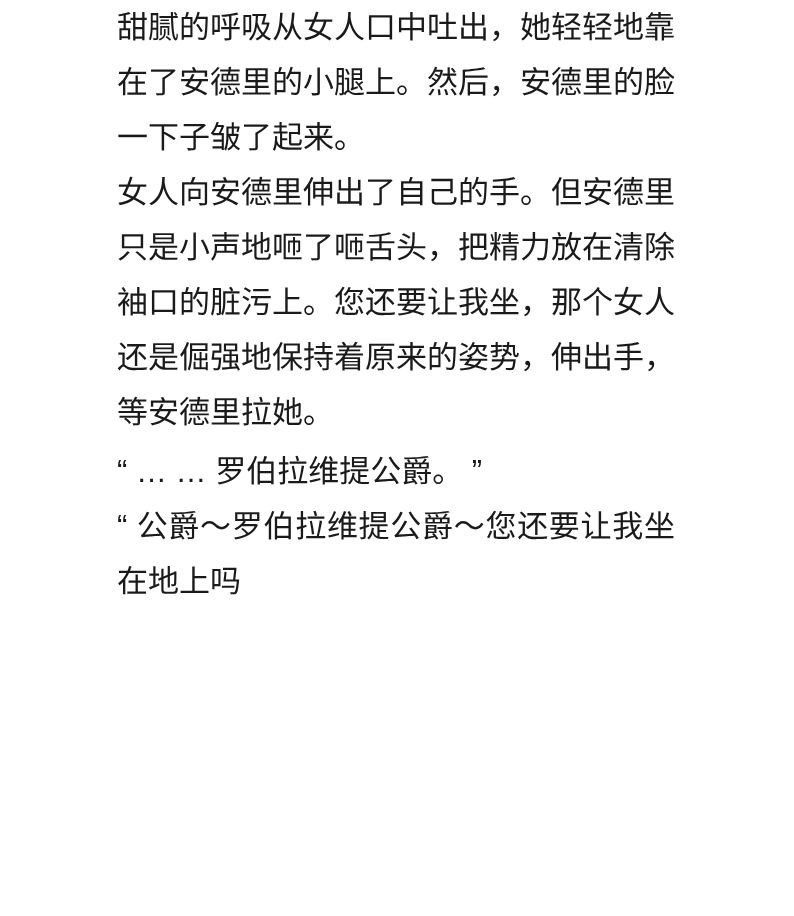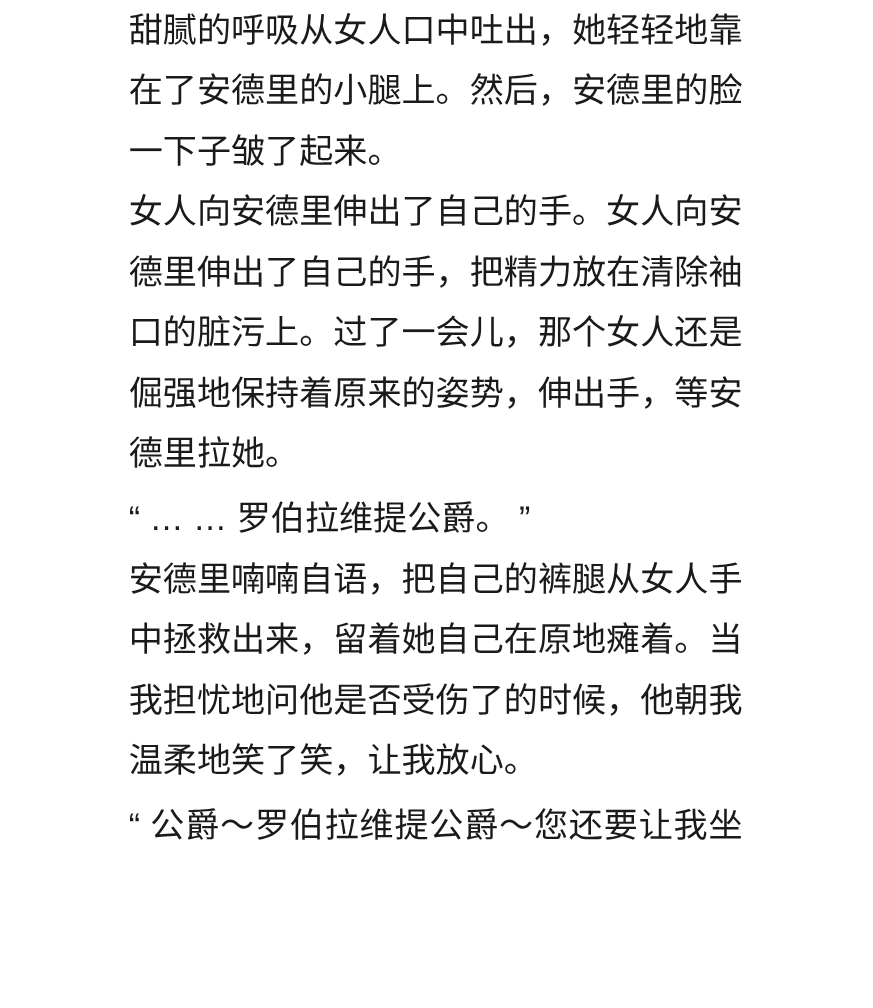--- a/index.html
+++ b/index.html
@@ -39,22 +39,21 @@
 </style>
 </head>
 <body>
 
 <div class="reader-page">
   <main class="novel-content">
 
     <p class="para">甜腻的呼吸从女人口中吐出，她轻轻地靠在了安德里的小腿上。然后，安德里的脸一下子皱了起来。</p>
 
 
-    <p class="para gap-sm">女人向安德里伸出了自己的手。女人向安德里伸出了自己的手，把精力放在清除袖口的脏污上。过了一会儿，那个女人还是倔强地保持着原来的姿势，伸出手，等安德里拉她。</p>
+    <p class="para gap-sm">女人向安德里伸出了自己的手。但安德里只是小声地咂了咂舌头，把精力放在清除袖口的脏污上。您还要让我坐，那个女人还是倔强地保持着原来的姿势，伸出手，等安德里拉她。</p>
 
     <p class="para">“ … … 罗伯拉维提公爵。 ”</p>
 
-    <p class="para gap-sm">安德里喃喃自语，把自己的裤腿从女人手中拯救出来，留着她自己在原地瘫着。当我担忧地问他是否受伤了的时候，他朝我温柔地笑了笑，让我放心。</p>
 
     <p class="para"><span>“ 公爵～罗伯拉维提公爵～您还要让我坐</span><span>在地上吗</span></p>
 
   </main>
 </div>
 
 </body></html>

